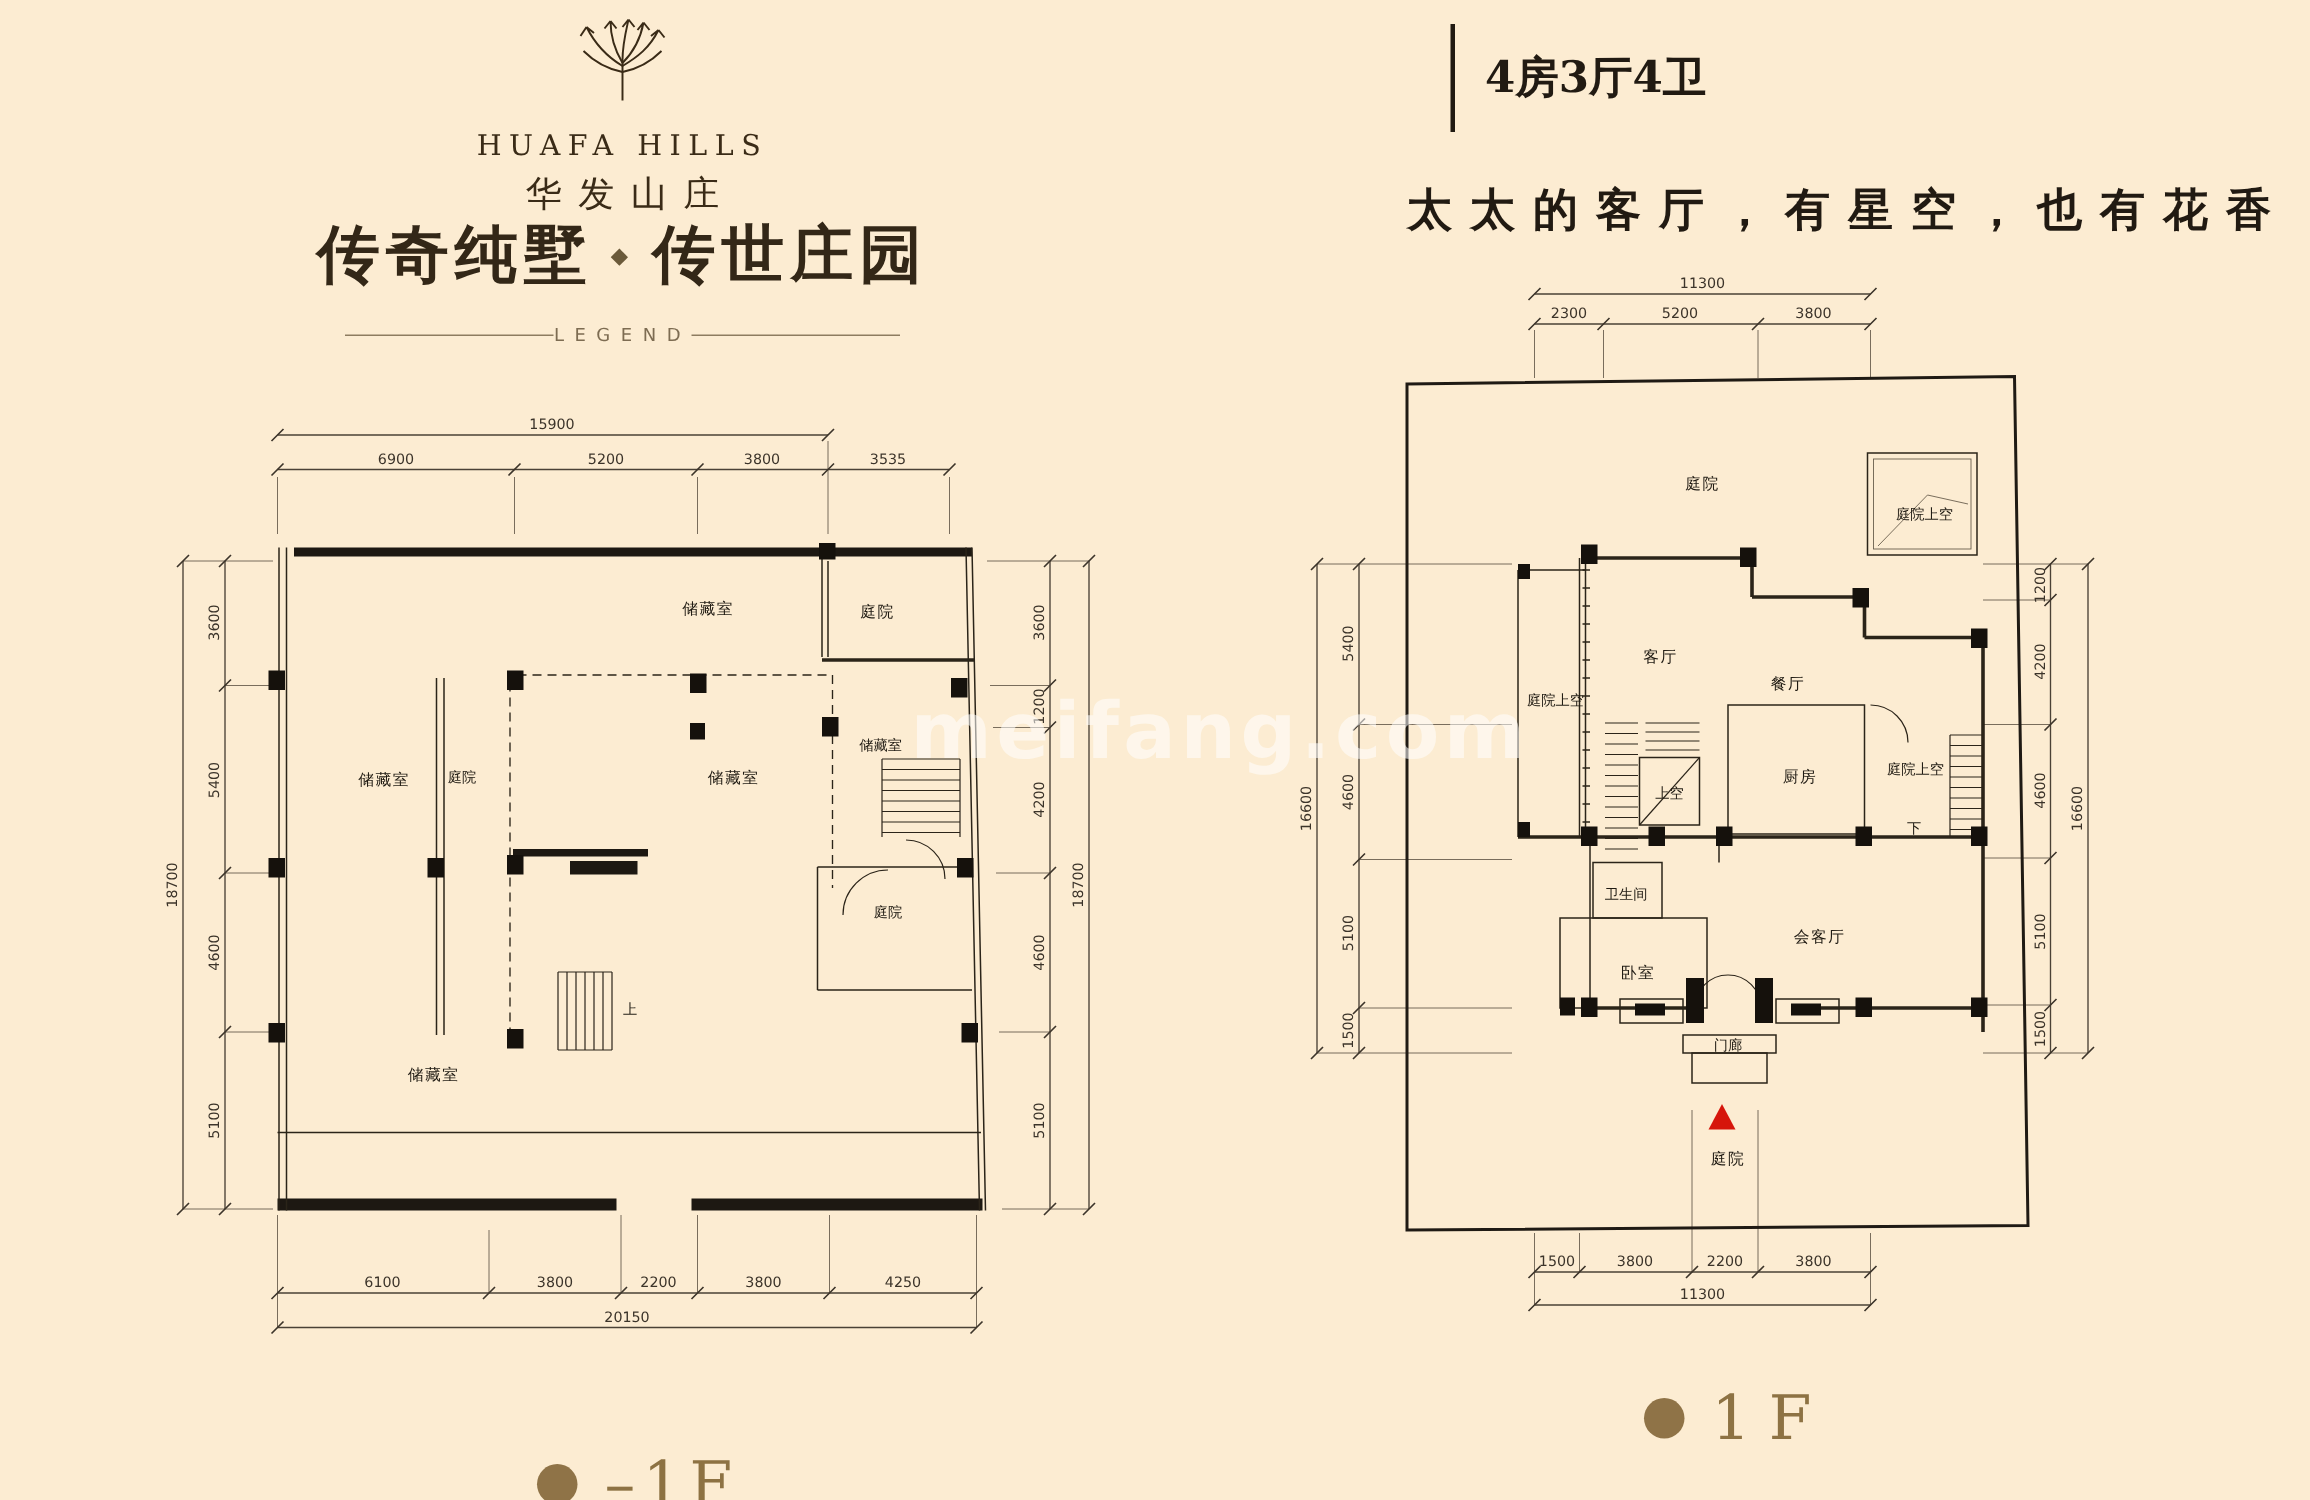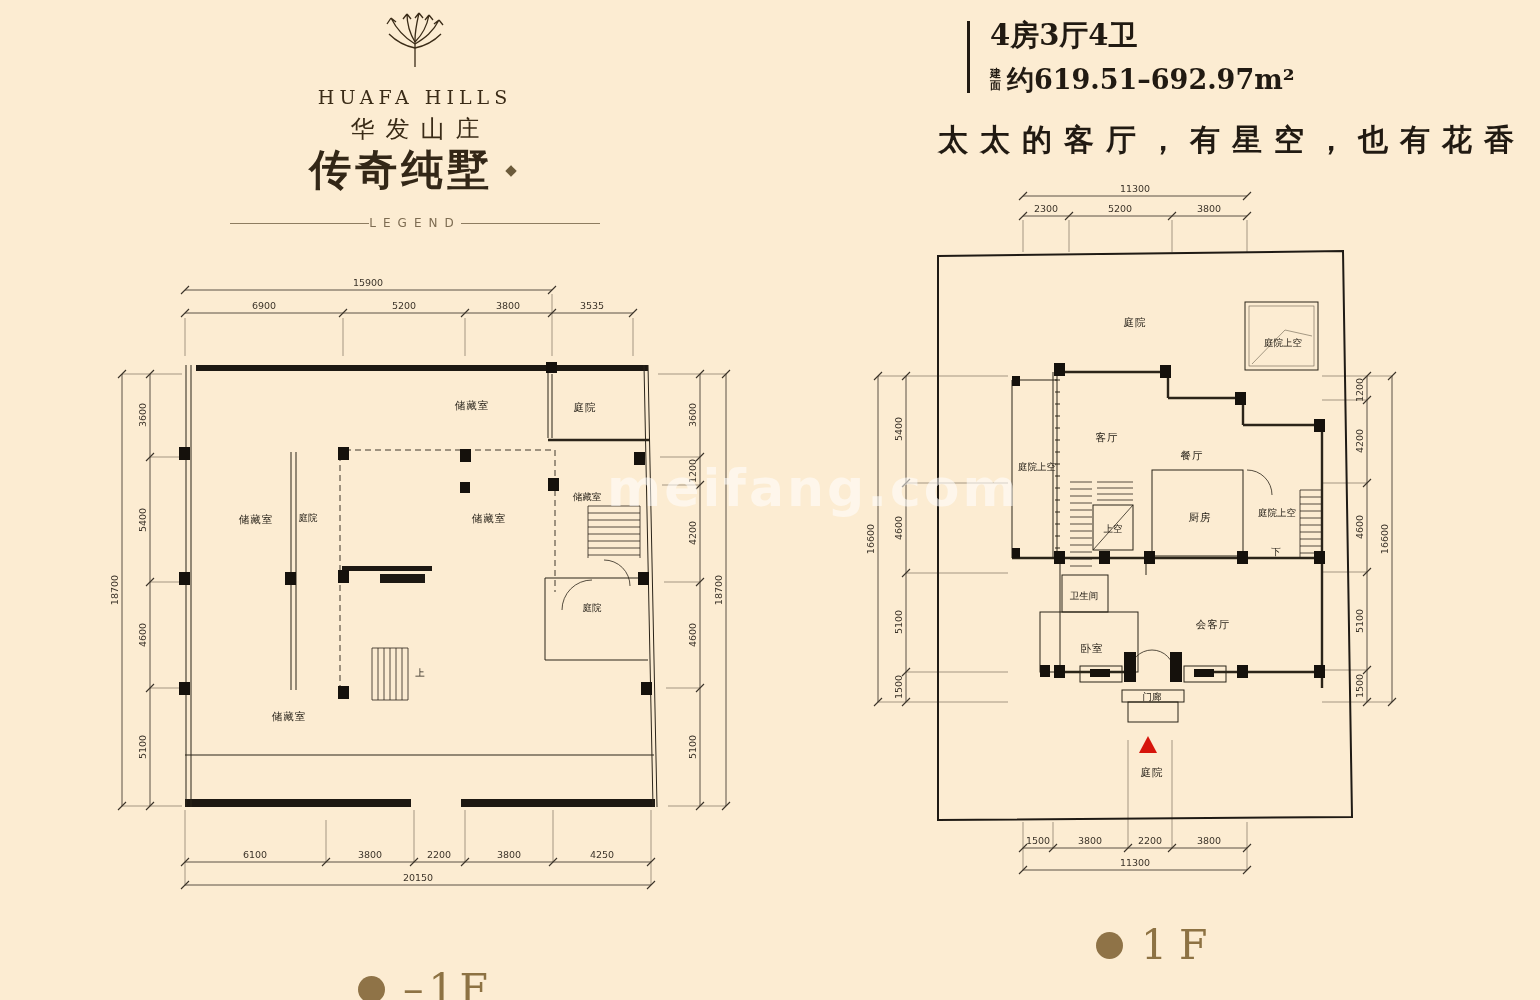--- a/index.html
+++ b/index.html
@@ -77,36 +77,33 @@
     </g>
   </svg>
   <div class="brand-en">HUAFA HILLS</div>
   <div class="brand-cn">华发山庄</div>
 </div>
 
 <div class="abs tagline">
   <div class="tagline-main">
     <span>传奇纯墅</span>
     <span class="orn">◆</span>
+    <span>传世庄园</span>
   </div>
   <div class="legend-row">
     <div class="rule"></div>
     <div class="legend-text">LEGEND</div>
     <div class="rule"></div>
   </div>
 </div>
 
 <div class="abs title-block">
   <div class="title-divider"></div>
   <div class="title-right">
     <div class="spec">4房3厅4卫</div>
-    <div class="area-row">
-      <div class="area-label">建面</div>
-      <div class="area-value">约619.51–692.97m²</div>
-    </div>
   </div>
 </div>
 
 <div class="abs slogan">太太的客厅，有星空，也有花香</div>
 
 <svg class="abs" style="left:0;top:0;" width="1540" height="1000" viewBox="0 0 1540 1000">
 
   <g>
 
     <g>

